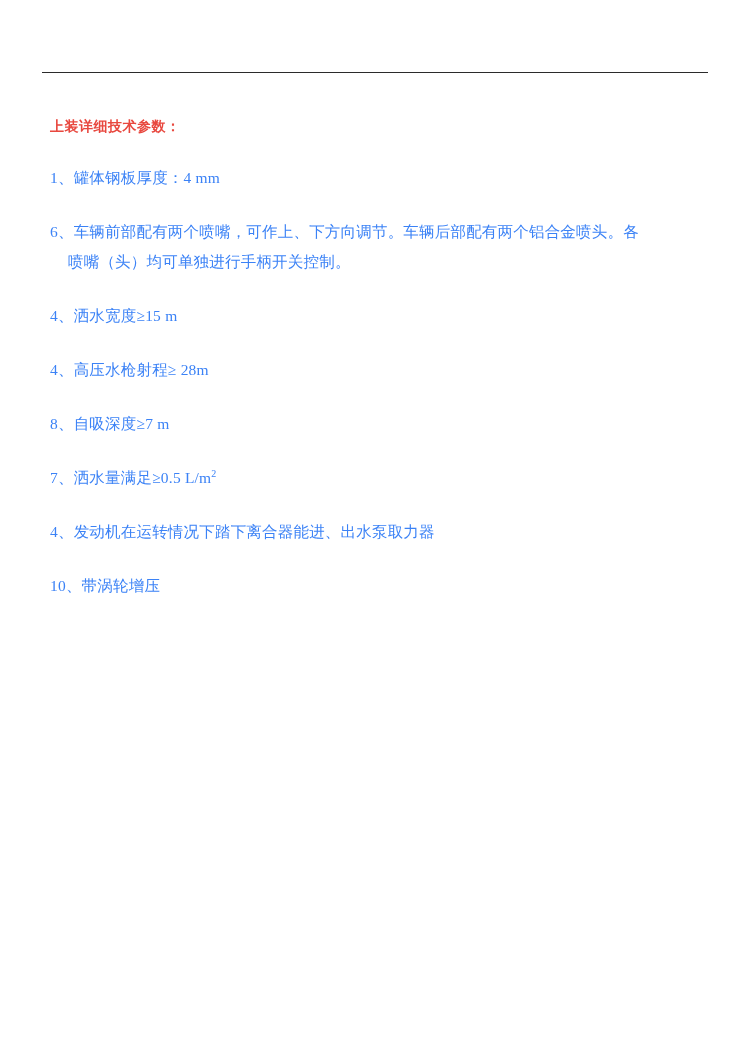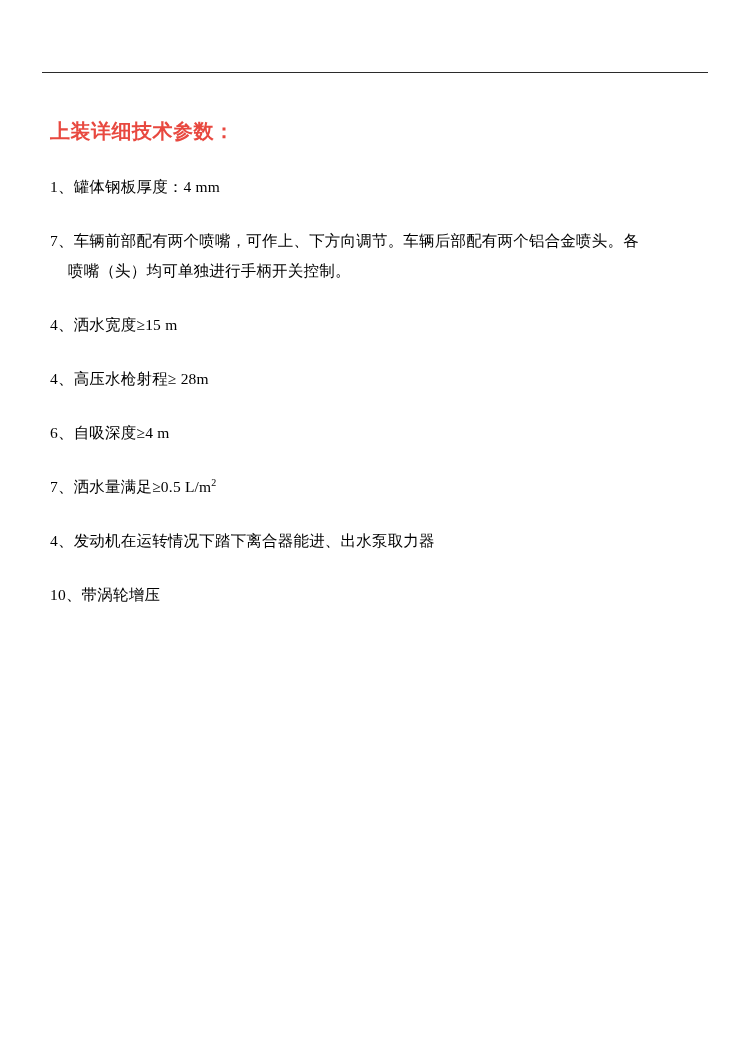--- a/index.html
+++ b/index.html
@@ -32,29 +32,29 @@
   .content {
     position: absolute;
     left: 42px;
     top: 118px;
     width: 666px;
   }
   .doc-title {
     color: #e8483f;
     font-family: "DejaVu Sans", "Liberation Sans", sans-serif;
     font-weight: bold;
-    font-size: 20px;
+    font-size: 14px;
     letter-spacing: 0.5px;
     margin: 0 0 30px 8px;
   }
   .item {
     font-size: 15.5px;
     line-height: 1.55;
     margin: 0 0 30px 8px;
-    color: #000000;
+    color: #3b82f6;
     letter-spacing: 0.2px;
   }
   .item:last-child {
     margin-bottom: 16px;
   }
   .item .cont {
     display: block;
     margin-left: 18px;
     margin-top: 6px;
   }
@@ -72,35 +72,35 @@
 
   <div class="content">
 
     <div class="doc-title" style="color: rgb(232, 72, 63);">上装详细技术参数：</div>
 
     <p class="item">
       <span>1、罐体钢板厚度：4 mm</span>
     </p>
 
     <p class="item">
-      <span>7、车辆前部配有两个喷嘴，可作上、下方向调节。车辆后部配有两个铝合金喷头。各</span>
+      <span>6、车辆前部配有两个喷嘴，可作上、下方向调节。车辆后部配有两个铝合金喷头。各</span>
       <span class="cont">喷嘴（头）均可单独进行手柄开关控制。</span>
     </p>
 
 
     <p class="item">
       <span>4、洒水宽度≥15 m</span>
     </p>
 
     <p class="item">
       <span>4、高压水枪射程≥ 28m</span>
     </p>
 
     <p class="item">
-      <span>6、自吸深度≥4 m</span>
+      <span>8、自吸深度≥7 m</span>
     </p>
 
     <p class="item">
       <span>7、洒水量满足≥0.5 L/m</span><span class="sup">2</span>
     </p>
 
 
     <p class="item">
       <span>4、发动机在运转情况下踏下离合器能进、出水泵取力器</span>
     </p>

